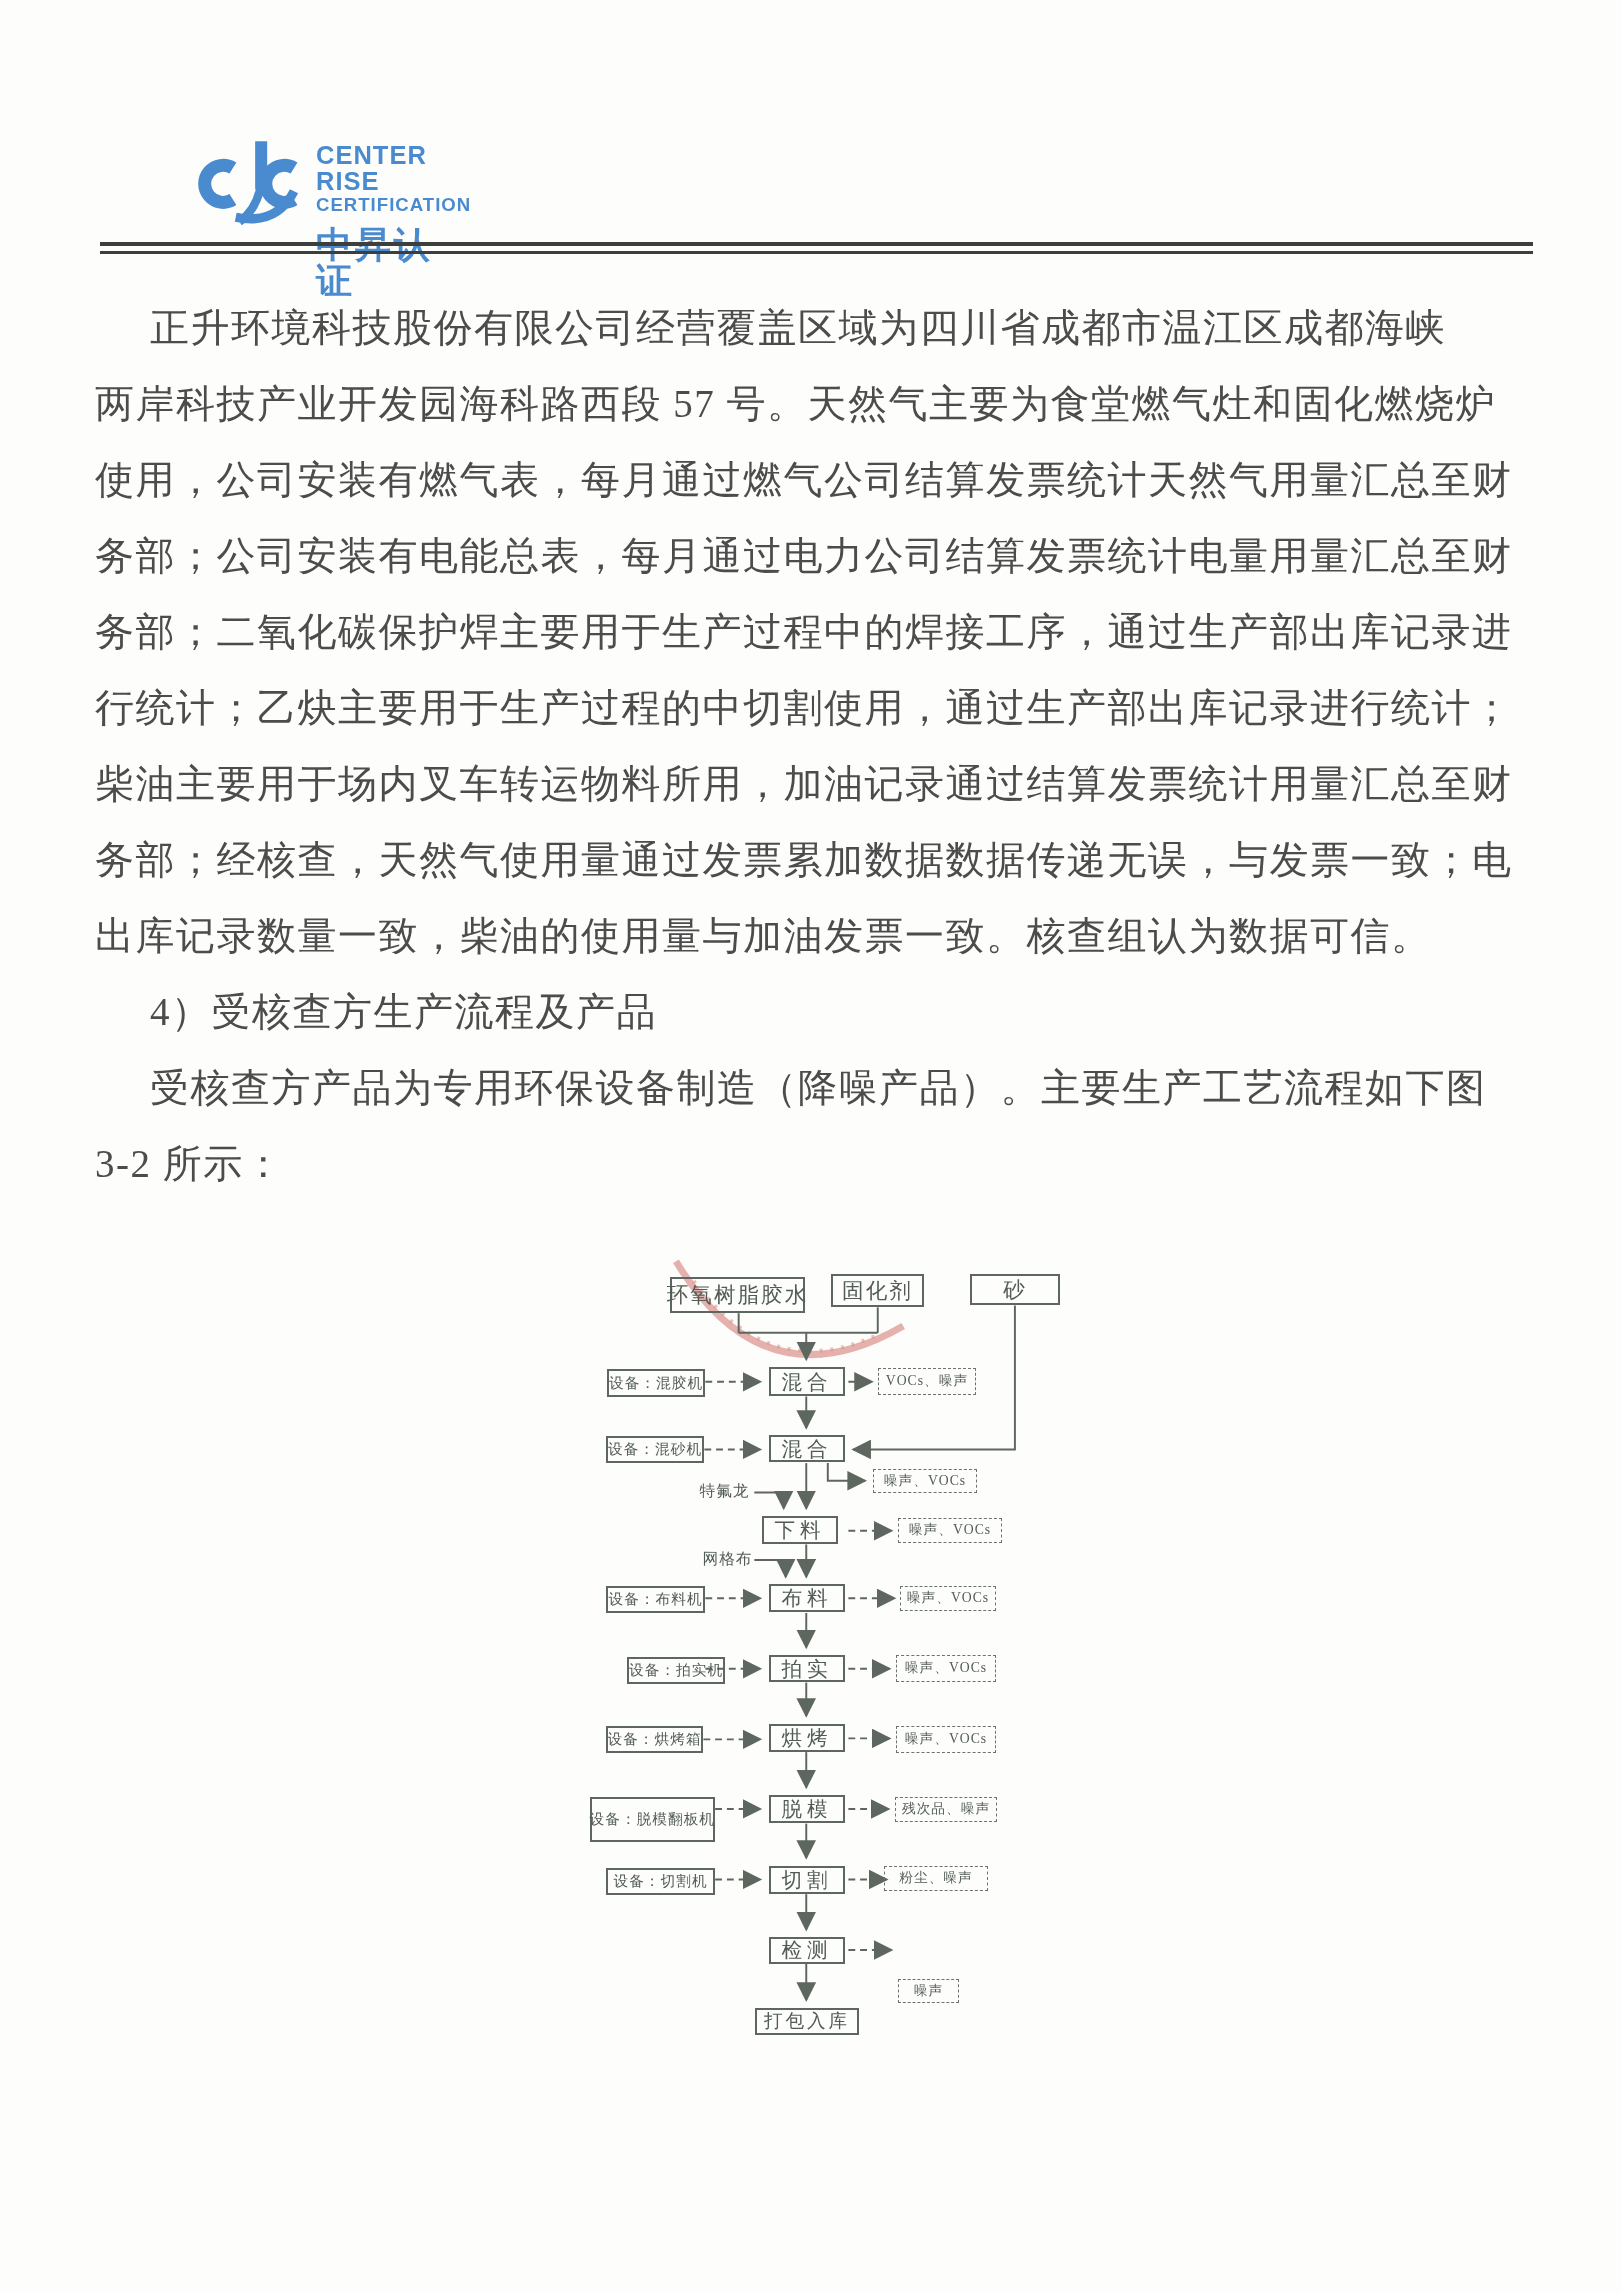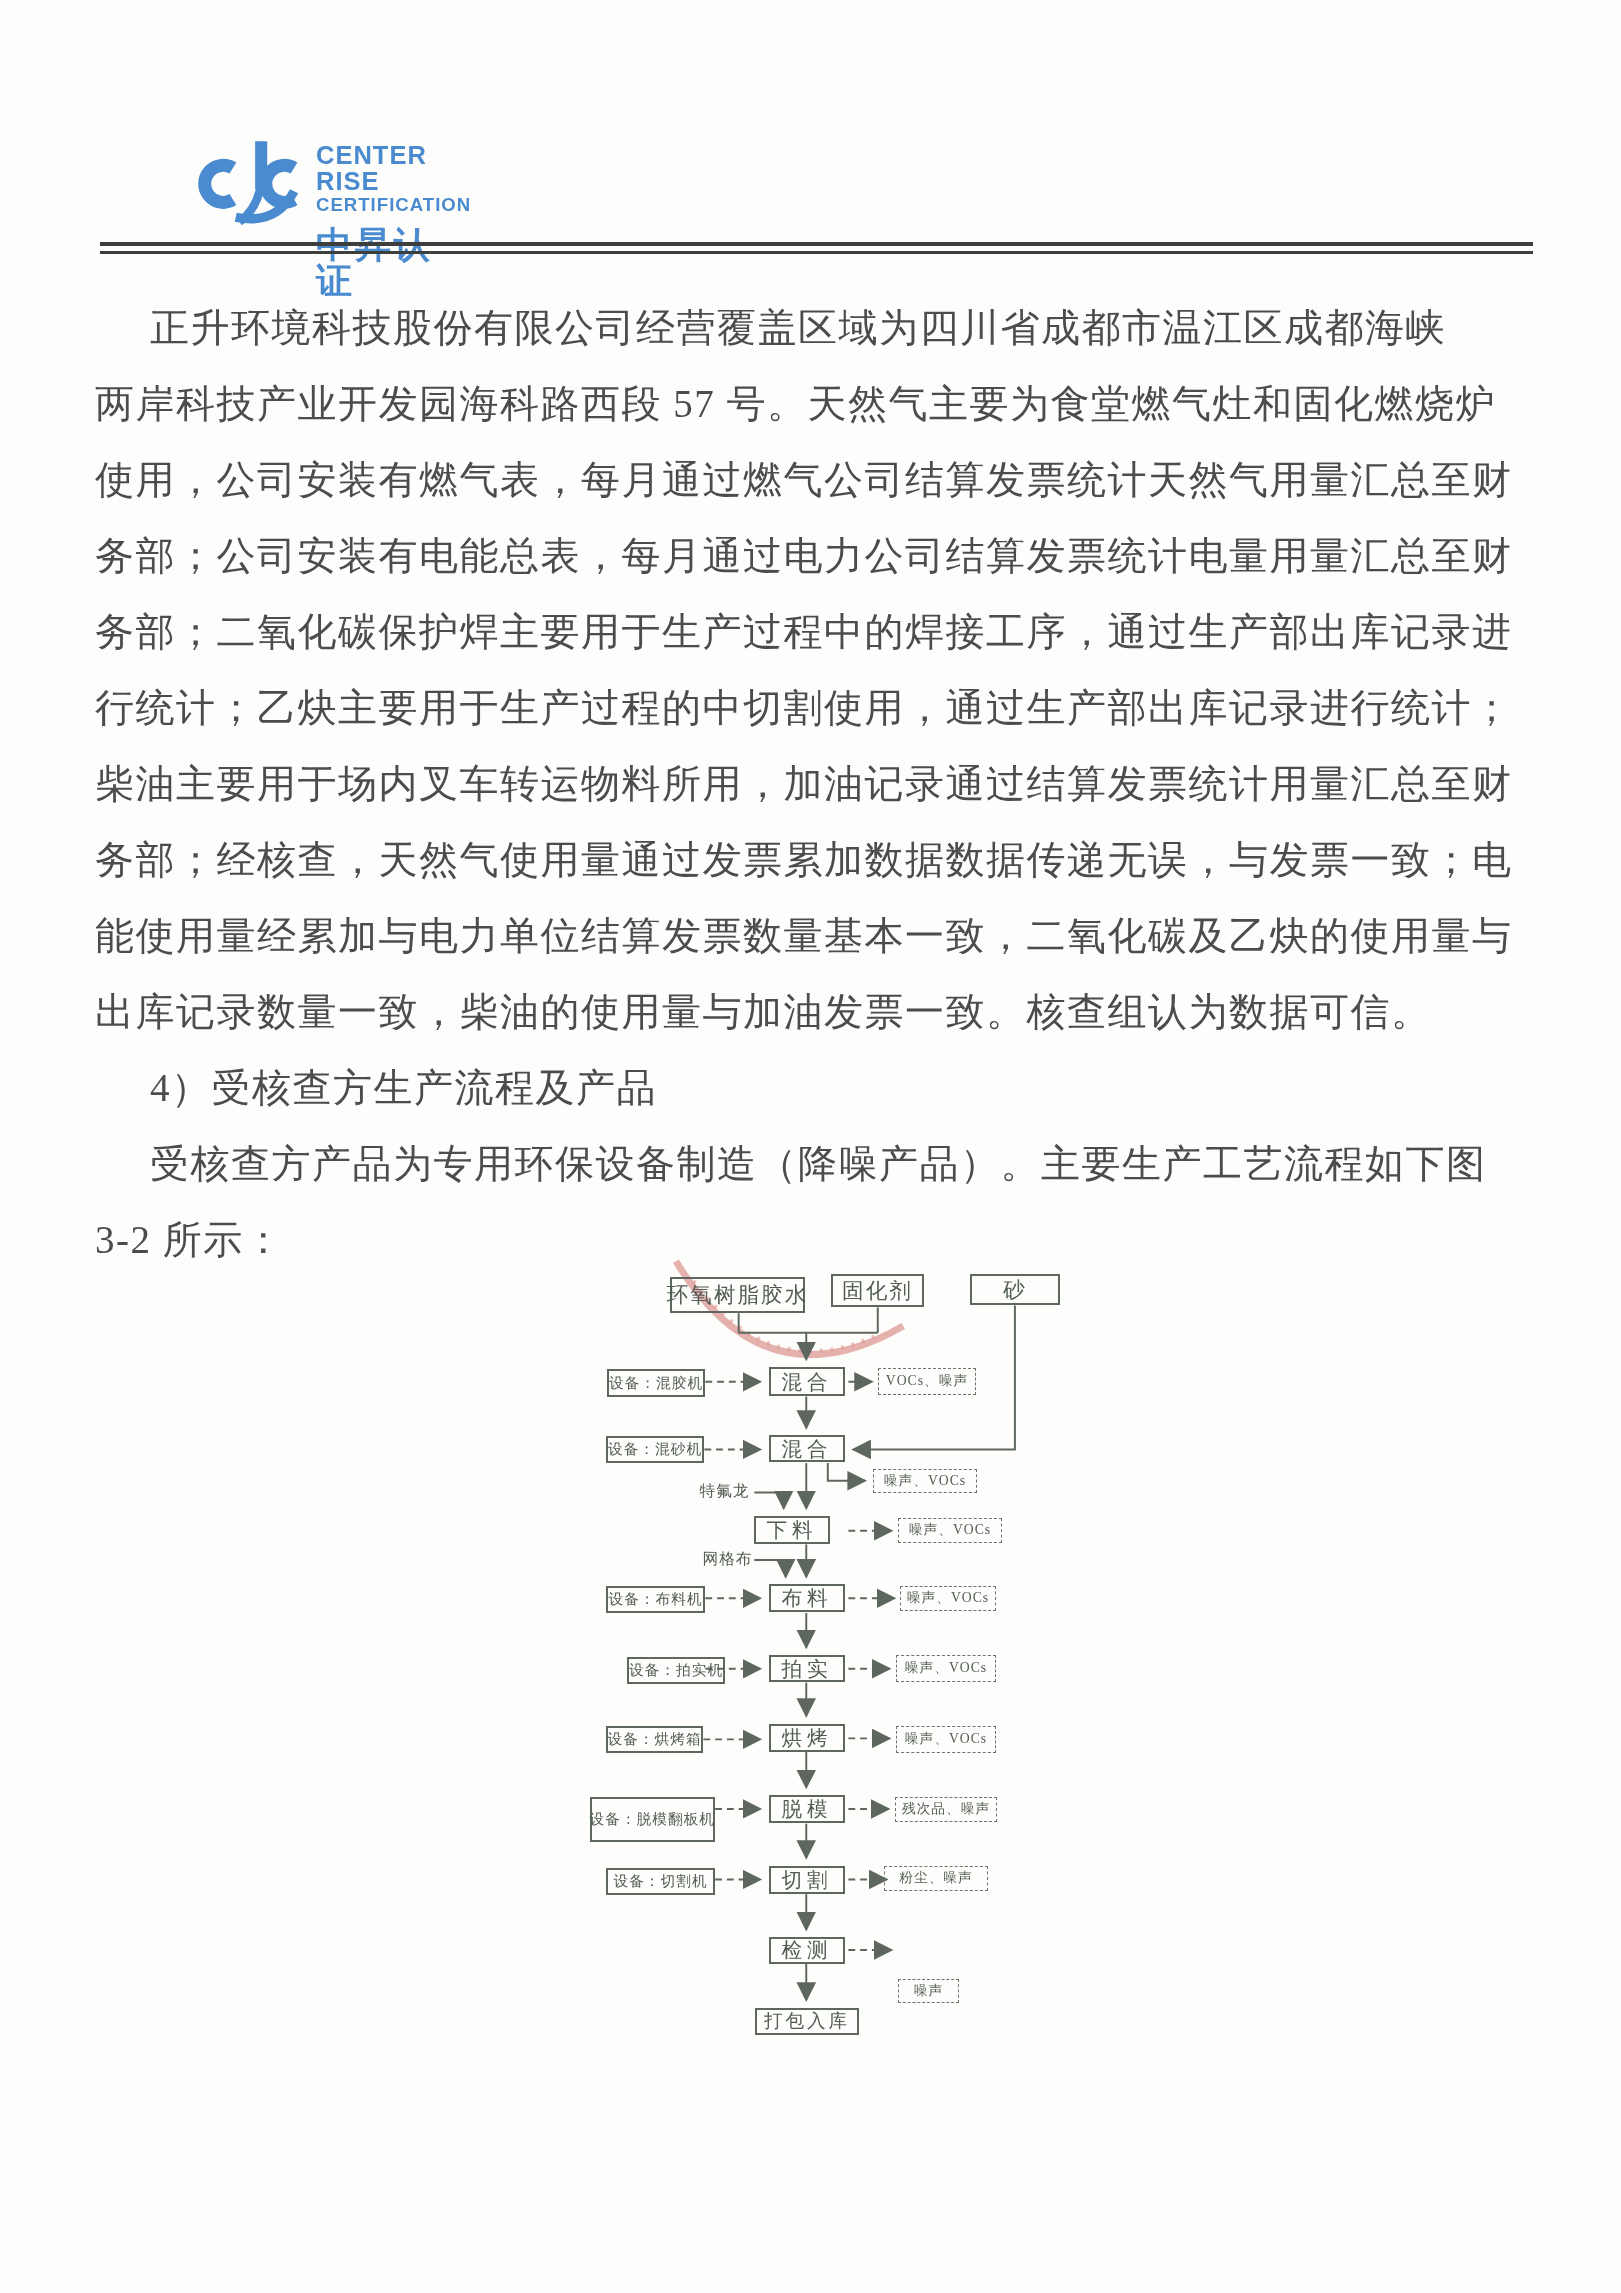--- a/index.html
+++ b/index.html
@@ -58,21 +58,20 @@
 
 <div id="bodytext">
   <div class="bline ind">正升环境科技股份有限公司经营覆盖区域为四川省成都市温江区成都海峡</div>
   <div class="bline">两岸科技产业开发园海科路西段 57 号。天然气主要为食堂燃气灶和固化燃烧炉</div>
   <div class="bline">使用，公司安装有燃气表，每月通过燃气公司结算发票统计天然气用量汇总至财</div>
   <div class="bline">务部；公司安装有电能总表，每月通过电力公司结算发票统计电量用量汇总至财</div>
   <div class="bline">务部；二氧化碳保护焊主要用于生产过程中的焊接工序，通过生产部出库记录进</div>
   <div class="bline">行统计；乙炔主要用于生产过程的中切割使用，通过生产部出库记录进行统计；</div>
   <div class="bline">柴油主要用于场内叉车转运物料所用，加油记录通过结算发票统计用量汇总至财</div>
   <div class="bline">务部；经核查，天然气使用量通过发票累加数据数据传递无误，与发票一致；电</div>
-  <div class="bline">能使用量经累加与电力单位结算发票数量基本一致，二氧化碳及乙炔的使用量与</div>
   <div class="bline">出库记录数量一致，柴油的使用量与加油发票一致。核查组认为数据可信。</div>
   <div class="bline ind">4）受核查方生产流程及产品</div>
   <div class="bline ind">受核查方产品为专用环保设备制造（降噪产品）。主要生产工艺流程如下图</div>
   <div class="bline">3-2 所示：</div>
 </div>
 
 <div id="flow">
 
   <svg class="abs" style="left:0;top:0;" width="529" height="804" viewBox="0 0 540 820">
     <defs>
@@ -129,21 +128,21 @@
 
   <div class="node fbox ebox" style="left:29px;top:110px;width:98px;height:28px;">设备：混胶机</div>
   <div class="node fbox pbox" style="left:191px;top:108px;width:76px;height:29px;">混合</div>
   <div class="node dbox xbox" style="left:300px;top:109px;width:98px;height:26.5px;">VOCs、噪声</div>
 
   <div class="node fbox ebox" style="left:28px;top:177px;width:98px;height:27.4px;">设备：混砂机</div>
   <div class="node fbox pbox" style="left:191px;top:176px;width:76px;height:27.4px;">混合</div>
   <div class="node dbox xbox" style="left:295px;top:210px;width:104px;height:23.5px;">噪声、VOCs</div>
 
   <div class="node plabel" style="left:116px;top:222px;width:61px;height:20.6px;">特氟龙</div>
-  <div class="node fbox pbox" style="left:176px;top:257px;width:76px;height:28px;">下料</div>
+  <div class="node fbox pbox" style="left:184px;top:257px;width:76px;height:28px;">下料</div>
   <div class="node dbox xbox" style="left:320px;top:259px;width:104px;height:24.5px;">噪声、VOCs</div>
 
   <div class="node plabel" style="left:123px;top:290px;width:53px;height:20.6px;">网格布</div>
   <div class="node fbox ebox" style="left:28px;top:327px;width:99px;height:27.4px;">设备：布料机</div>
   <div class="node fbox pbox" style="left:191px;top:325px;width:76px;height:28px;">布料</div>
   <div class="node dbox xbox" style="left:322px;top:327px;width:96px;height:24.5px;">噪声、VOCs</div>
 
   <div class="node fbox ebox" style="left:29px;top:398px;width:98px;height:26.5px;margin-left:20px;">设备：拍实机</div>
   <div class="node fbox pbox" style="left:191px;top:396px;width:76px;height:27.4px;">拍实</div>
   <div class="node dbox xbox" style="left:318px;top:396px;width:100px;height:26.5px;">噪声、VOCs</div>

